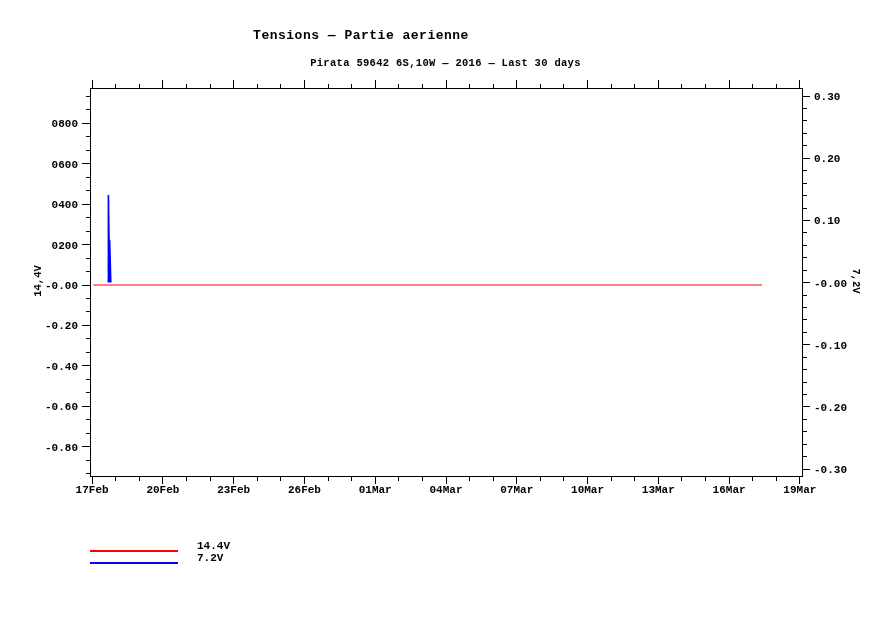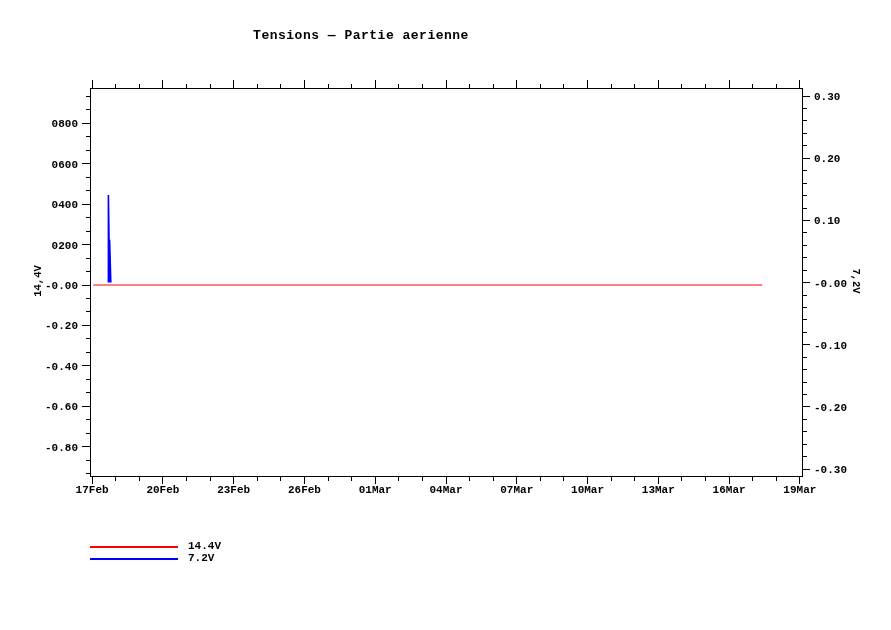--- a/index.html
+++ b/index.html
@@ -10,30 +10,31 @@
   .subtitle{position:absolute;top:57px;left:0;width:891px;text-align:center;
             font-weight:bold;font-size:10.5px;letter-spacing:0.3px;}
   .yl{position:absolute;left:38px;top:281px;transform:translate(-50%,-50%) rotate(-90deg);
       font-size:10.5px;font-weight:bold;white-space:nowrap;}
   .yr{position:absolute;left:856px;top:281px;transform:translate(-50%,-50%) rotate(90deg);
       font-size:10.5px;font-weight:bold;white-space:nowrap;}
   svg.plot{position:absolute;left:0;top:0;}
   svg.plot text{font-family:"Liberation Mono","DejaVu Sans Mono",monospace;
                 font-weight:bold;font-size:11px;fill:#000;}
   .legend{position:absolute;left:90px;top:541px;}
-  .lrow{display:flex;align-items:center;height:11px;margin-bottom:1px;}
+  .lrow{display:flex;align-items:flex-end;height:11px;margin-bottom:1px;gap:9px;}
   .lswatch{width:88px;height:0;border-top:2px solid #000;display:inline-block;margin-right:10px;}
   .llabel{font-size:11px;font-weight:bold;line-height:11px;}
 </style>
 </head>
 <body>
 
 <div class="canvas">
 
   <div class="title">Tensions — Partie aerienne</div>
+  <div class="subtitle">Pirata 59642 6S,10W — 2016 — Last 30 days</div>
 
   <svg id="plot" class="plot" width="891" height="520">
       <g>
         <rect x="90" y="88" width="712" height="388" fill="none" stroke="#000000" stroke-width="1" shape-rendering="crispEdges"></rect>
       </g>
       <g>
         <line x1="92.12326043737575" y1="476" x2="92.12326043737575" y2="484" stroke="#000000" stroke-width="1" shape-rendering="crispEdges"></line>
         <line x1="92.12326043737575" y1="80" x2="92.12326043737575" y2="88" stroke="#000000" stroke-width="1" shape-rendering="crispEdges"></line>
         <text x="92.12326043737575" y="493" text-anchor="middle">17Feb</text>
         <line x1="162.8986083499006" y1="476" x2="162.8986083499006" y2="484" stroke="#000000" stroke-width="1" shape-rendering="crispEdges"></line>

